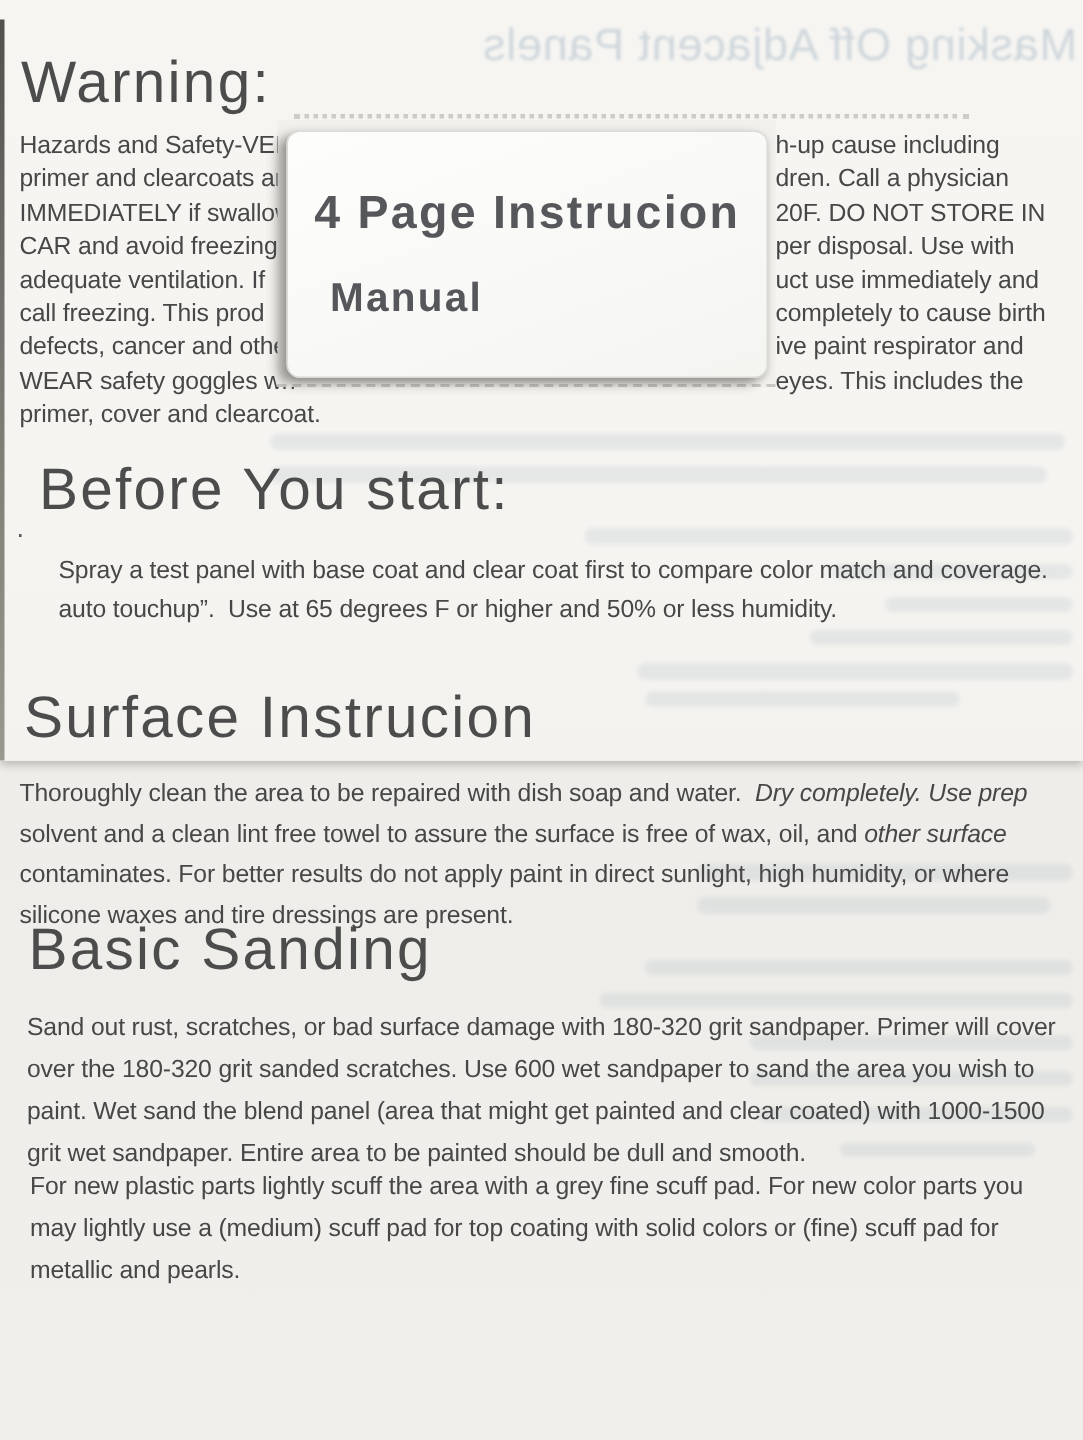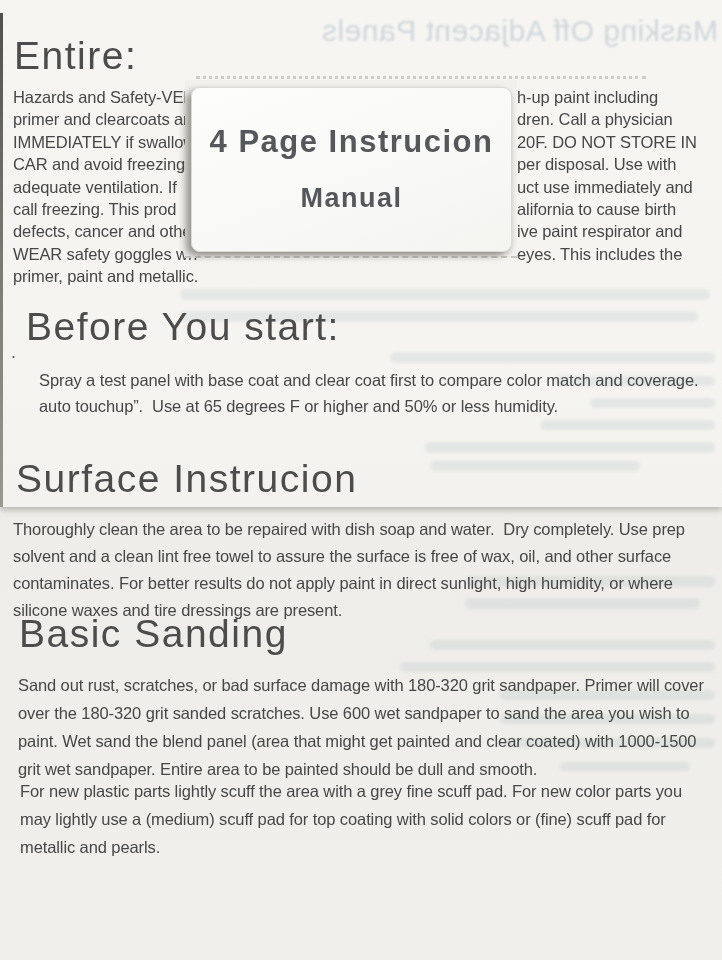--- a/index.html
+++ b/index.html
@@ -40,36 +40,36 @@
   .warn .tline{position:relative;height:22.4px;line-height:22.4px;}
   .warn .wr{position:absolute;left:504px;top:0;}
   .p-before{left:15px;top:368px;width:700px;margin-left:24px;}
   .p-before .tline{height:25.5px;line-height:25.5px;}
   .p-surface{left:13px;top:516px;width:702px;}
   .p-surface .tline{height:27px;line-height:27px;}
   .p-sand1{left:18px;top:671px;width:700px;}
   .p-sand1 .tline{height:28px;line-height:28px;}
   .p-sand2{left:20px;top:777px;width:700px;}
   .p-sand2 .tline{height:28px;line-height:28px;}
-  .it{}
+  .it{font-style:italic;}
   .stray-dot{position:absolute;left:11px;top:342px;font-size:18px;color:#555;}
   
   .perf-top{position:absolute;left:196px;top:76px;width:450px;height:0;border-top:3px dotted #c7c5c0;opacity:.85;}
   .backing{
     position:absolute;left:185px;top:80px;width:332px;height:176px;
     background:#f1f0ed;border-bottom:2px dashed #c9c7c1;
   }
   .label{
     position:absolute;left:191px;top:87px;width:319px;height:163px;
     background:linear-gradient(160deg,#fdfdfc 0%,#f8f8f6 60%,#f4f4f1 100%);
     border:1px solid #dcdad5;border-radius:9px;
     box-shadow:-6px 4px 7px rgba(72,70,62,.45),0 2px 4px rgba(72,70,62,.22);
   }
   .label-l1{margin-top:36px;text-align:center;font-weight:bold;font-size:31px;color:#56575b;letter-spacing:1.5px;}
-  .label-l2{margin-top:23px;text-align:center;font-weight:bold;font-size:27px;color:#56575b;letter-spacing:1.5px;}
+  .label-l2{margin-top:23px;font-weight:bold;font-size:27px;color:#56575b;letter-spacing:1.5px;padding-left:28px;}
 </style>
 </head>
 <body>
 
 <div class="sheet-bottom"></div>
 <div class="sheet-top"></div>
 <div class="left-edge"></div>
 
 <div class="ghost-h">Masking Off Adjacent Panels</div>
 <div>
@@ -84,31 +84,31 @@
   <div class="gbar" style="left:465px;top:576px;width:250px;"></div>
   <div class="gbar" style="left:465px;top:598px;width:235px;"></div>
   <div class="gbar" style="left:430px;top:640px;width:285px;height:10px;"></div>
   <div class="gbar" style="left:400px;top:662px;width:315px;height:10px;"></div>
   <div class="gbar" style="left:500px;top:690px;width:215px;height:10px;"></div>
   <div class="gbar" style="left:500px;top:714px;width:215px;height:10px;"></div>
   <div class="gbar" style="left:505px;top:738px;width:210px;height:10px;"></div>
   <div class="gbar" style="left:560px;top:762px;width:130px;height:9px;"></div>
 </div>
 
-<div class="h" style="left:14px;top:34px;">Entire:</div>
+<div class="h" style="left:14px;top:34px;">Warning:</div>
 <div class="para warn">
-    <div class="tline"><span class="wl">Hazards and Safety-VERY</span><span class="wr">h-up paint including</span></div>
+    <div class="tline"><span class="wl">Hazards and Safety-VERY</span><span class="wr">h-up cause including</span></div>
     <div class="tline"><span class="wl">primer and clearcoats ar</span><span class="wr">dren. Call a physician</span></div>
     <div class="tline"><span class="wl">IMMEDIATELY if swallow</span><span class="wr">20F. DO NOT STORE IN</span></div>
     <div class="tline"><span class="wl">CAR and avoid freezing.</span><span class="wr">per disposal. Use with</span></div>
     <div class="tline"><span class="wl">adequate ventilation. If</span><span class="wr">uct use immediately and</span></div>
-    <div class="tline"><span class="wl">call freezing. This prod</span><span class="wr">alifornia to cause birth</span></div>
+    <div class="tline"><span class="wl">call freezing. This prod</span><span class="wr">completely to cause birth</span></div>
     <div class="tline"><span class="wl">defects, cancer and othe</span><span class="wr">ive paint respirator and</span></div>
     <div class="tline"><span class="wl">WEAR safety goggles wh</span><span class="wr">eyes. This includes the</span></div>
-    <div class="tline"><span class="wl">primer, paint and metallic.</span><span class="wr"></span></div>
+    <div class="tline"><span class="wl">primer, cover and clearcoat.</span><span class="wr"></span></div>
   </div>
 
 <div class="perf-top"></div>
 <div class="backing"></div>
 <div class="label">
   <div class="label-l1">4 Page Instrucion</div>
   <div class="label-l2">Manual</div>
 </div>
 
 <div class="h" style="left:26px;top:305px;">Before You start:</div>

